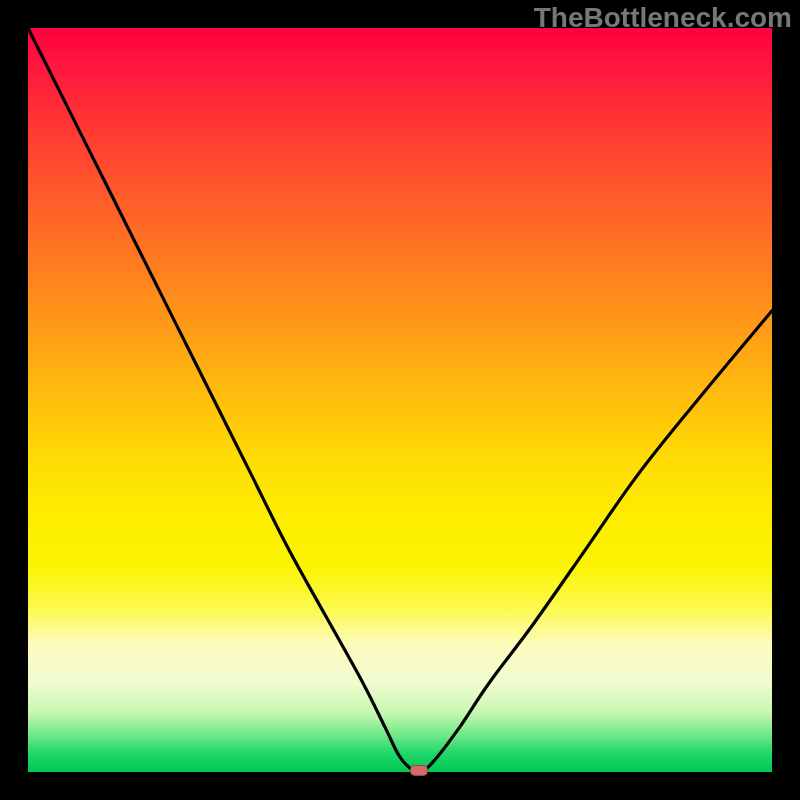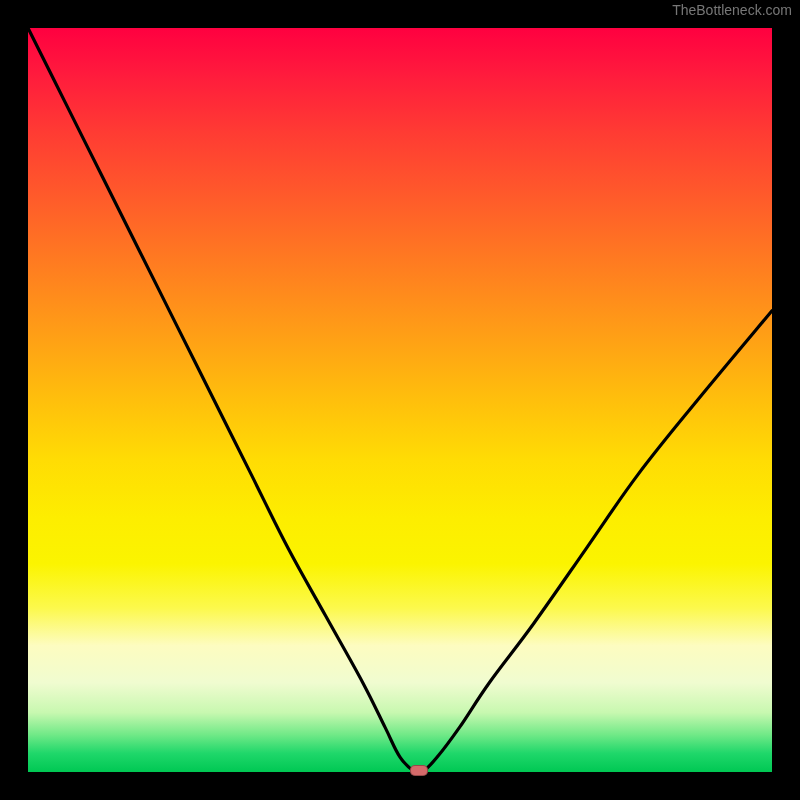--- a/index.html
+++ b/index.html
@@ -15,22 +15,22 @@
     position: relative;
     width: 800px;
     height: 800px;
     background: #000;
   }
   .watermark {
     position: absolute;
     top: 2px;
     right: 8px;
     color: #777;
-    font-size: 14px;
-    font-weight: 400;
+    font-size: 28px;
+    font-weight: 700;
     z-index: 10;
   }
   .plot-frame {
     position: absolute;
     left: 28px;
     top: 28px;
     width: 744px;
     height: 744px;
     background: #000;
   }

